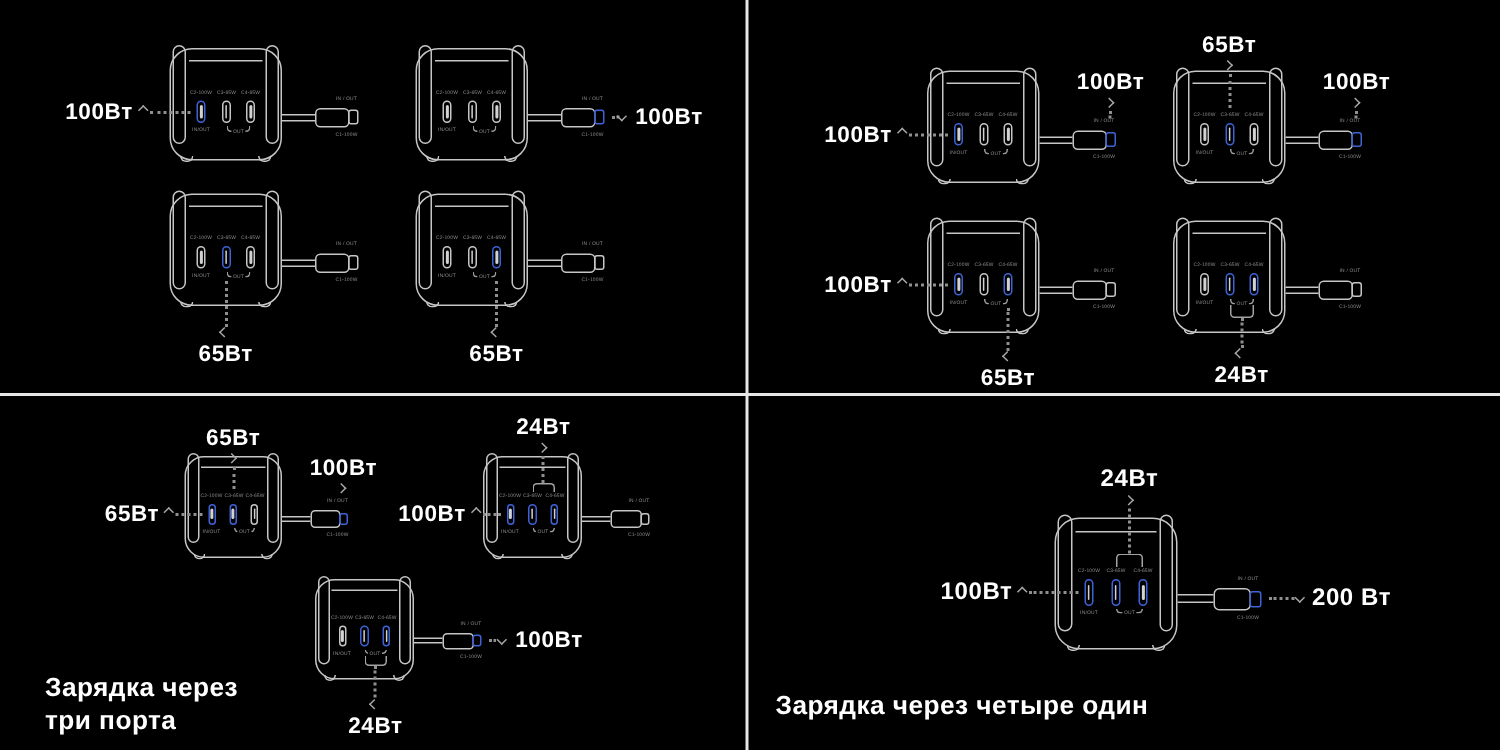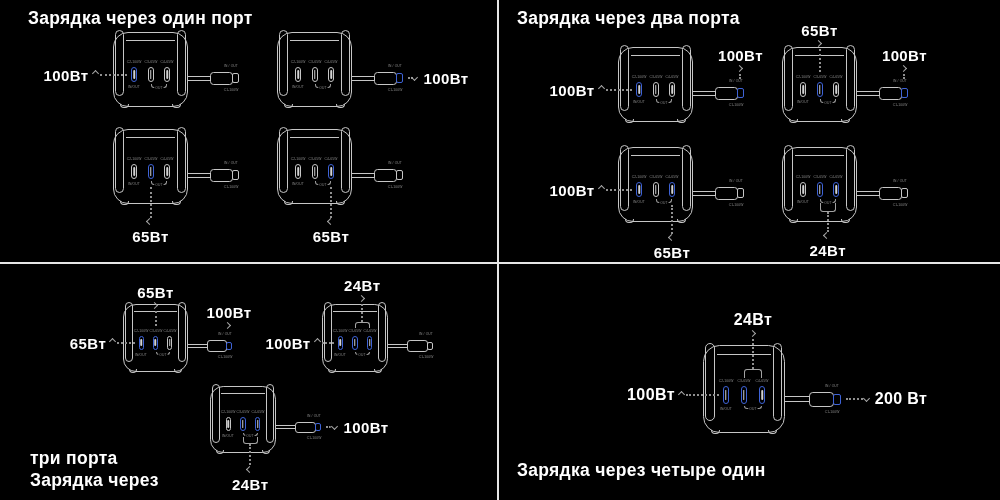--- a/index.html
+++ b/index.html
@@ -334,26 +334,20 @@
       <div class="chev" style="left: 749.52px; top: 331px; transform: rotate(225deg);"></div>
       <div style="left: 752.02px; top: 339px; width: 2px; height: 29.76px; border-left: 2px dotted rgb(143, 143, 143);"></div>
       <div class="plabel" style="left: 901px; top: 399.12px; font-size: 16px;">200 Вт</div>
       <div style="left: 845.635px; top: 398.12px; width: 16.9981px; height: 2px; border-top: 2px dotted rgb(143, 143, 143);"></div>
       <div class="chev" style="left: 863.633px; top: 395.62px; transform: rotate(315deg);"></div>
     </div>
 
   <div class="divider v"></div>
   <div class="divider h"></div>
 
-  <h2 class="title q1t">
-    <span class="tl">Зарядка через один порт</span>
-  </h2>
-  <h2 class="title q2t">
-    <span class="tl">Зарядка через два порта</span>
-  </h2>
   <h2 class="title q3t">
+    <span class="tl">Зарядка через</span>
     <span class="tl">три порта</span>
-    <span class="tl">Зарядка через</span>
   </h2>
   <h2 class="title q4t">
     <span class="tl">Зарядка через четыре один</span>
   </h2>
 </div>
 
 </body></html>

